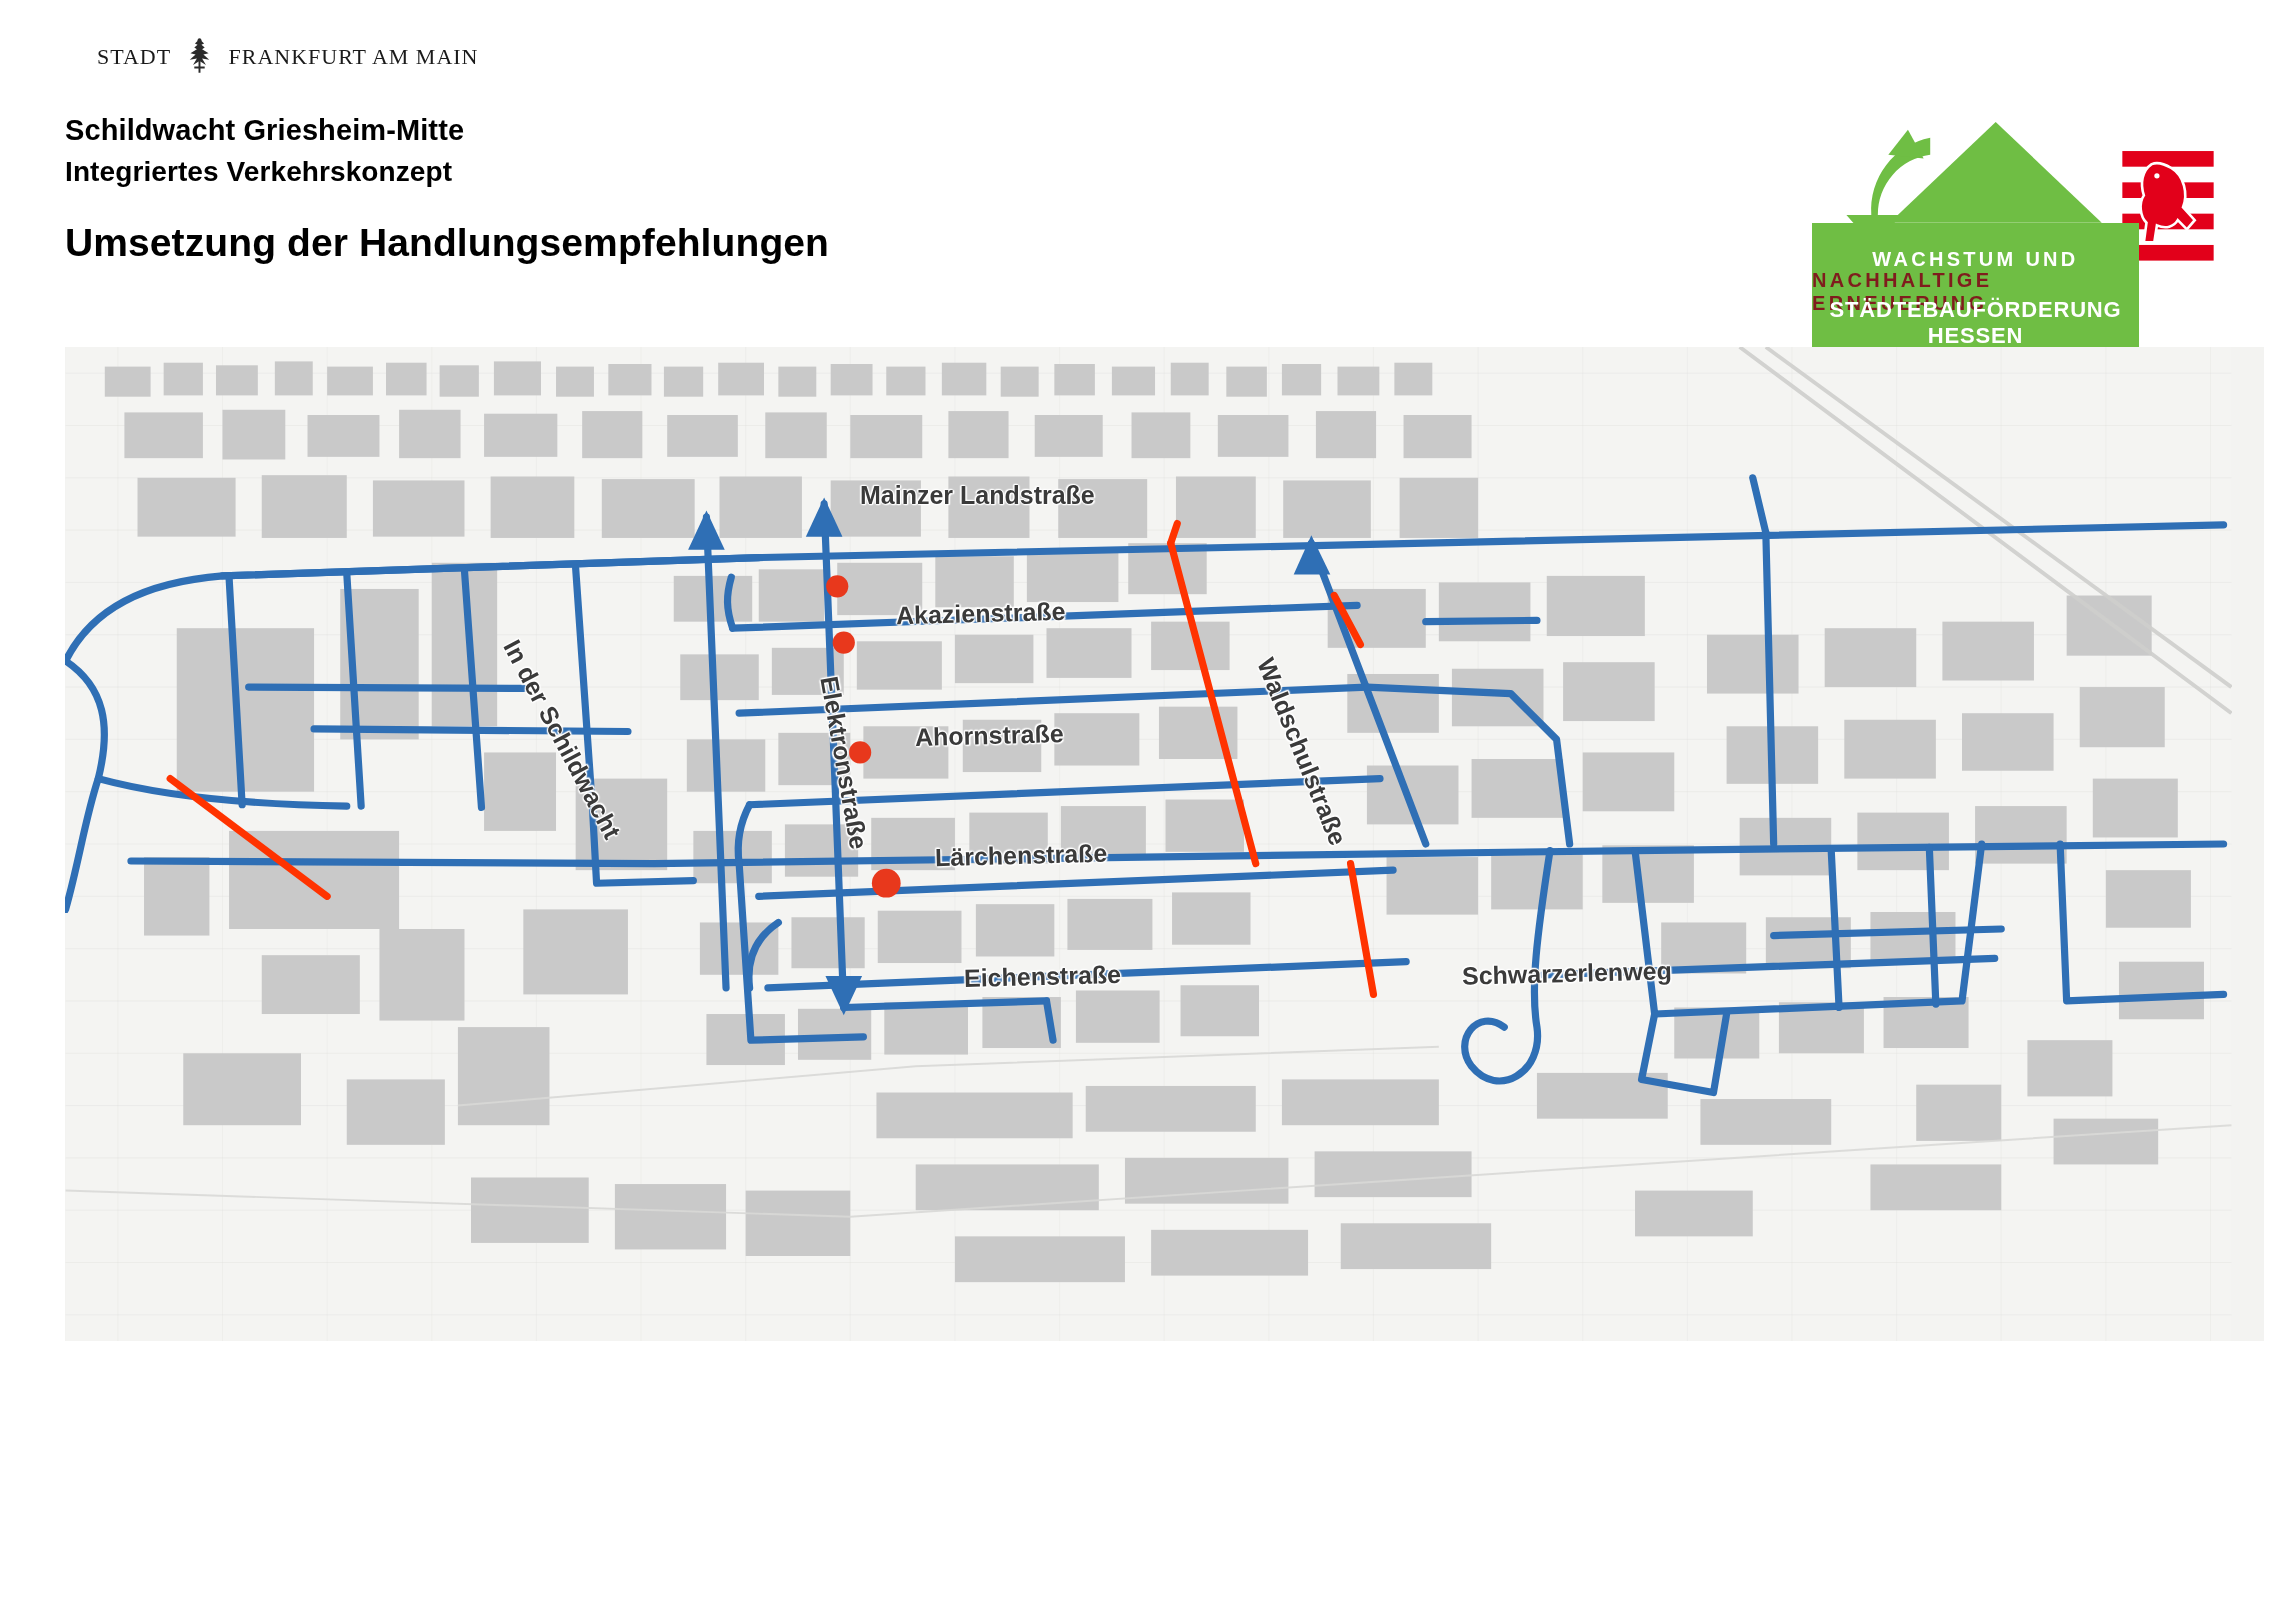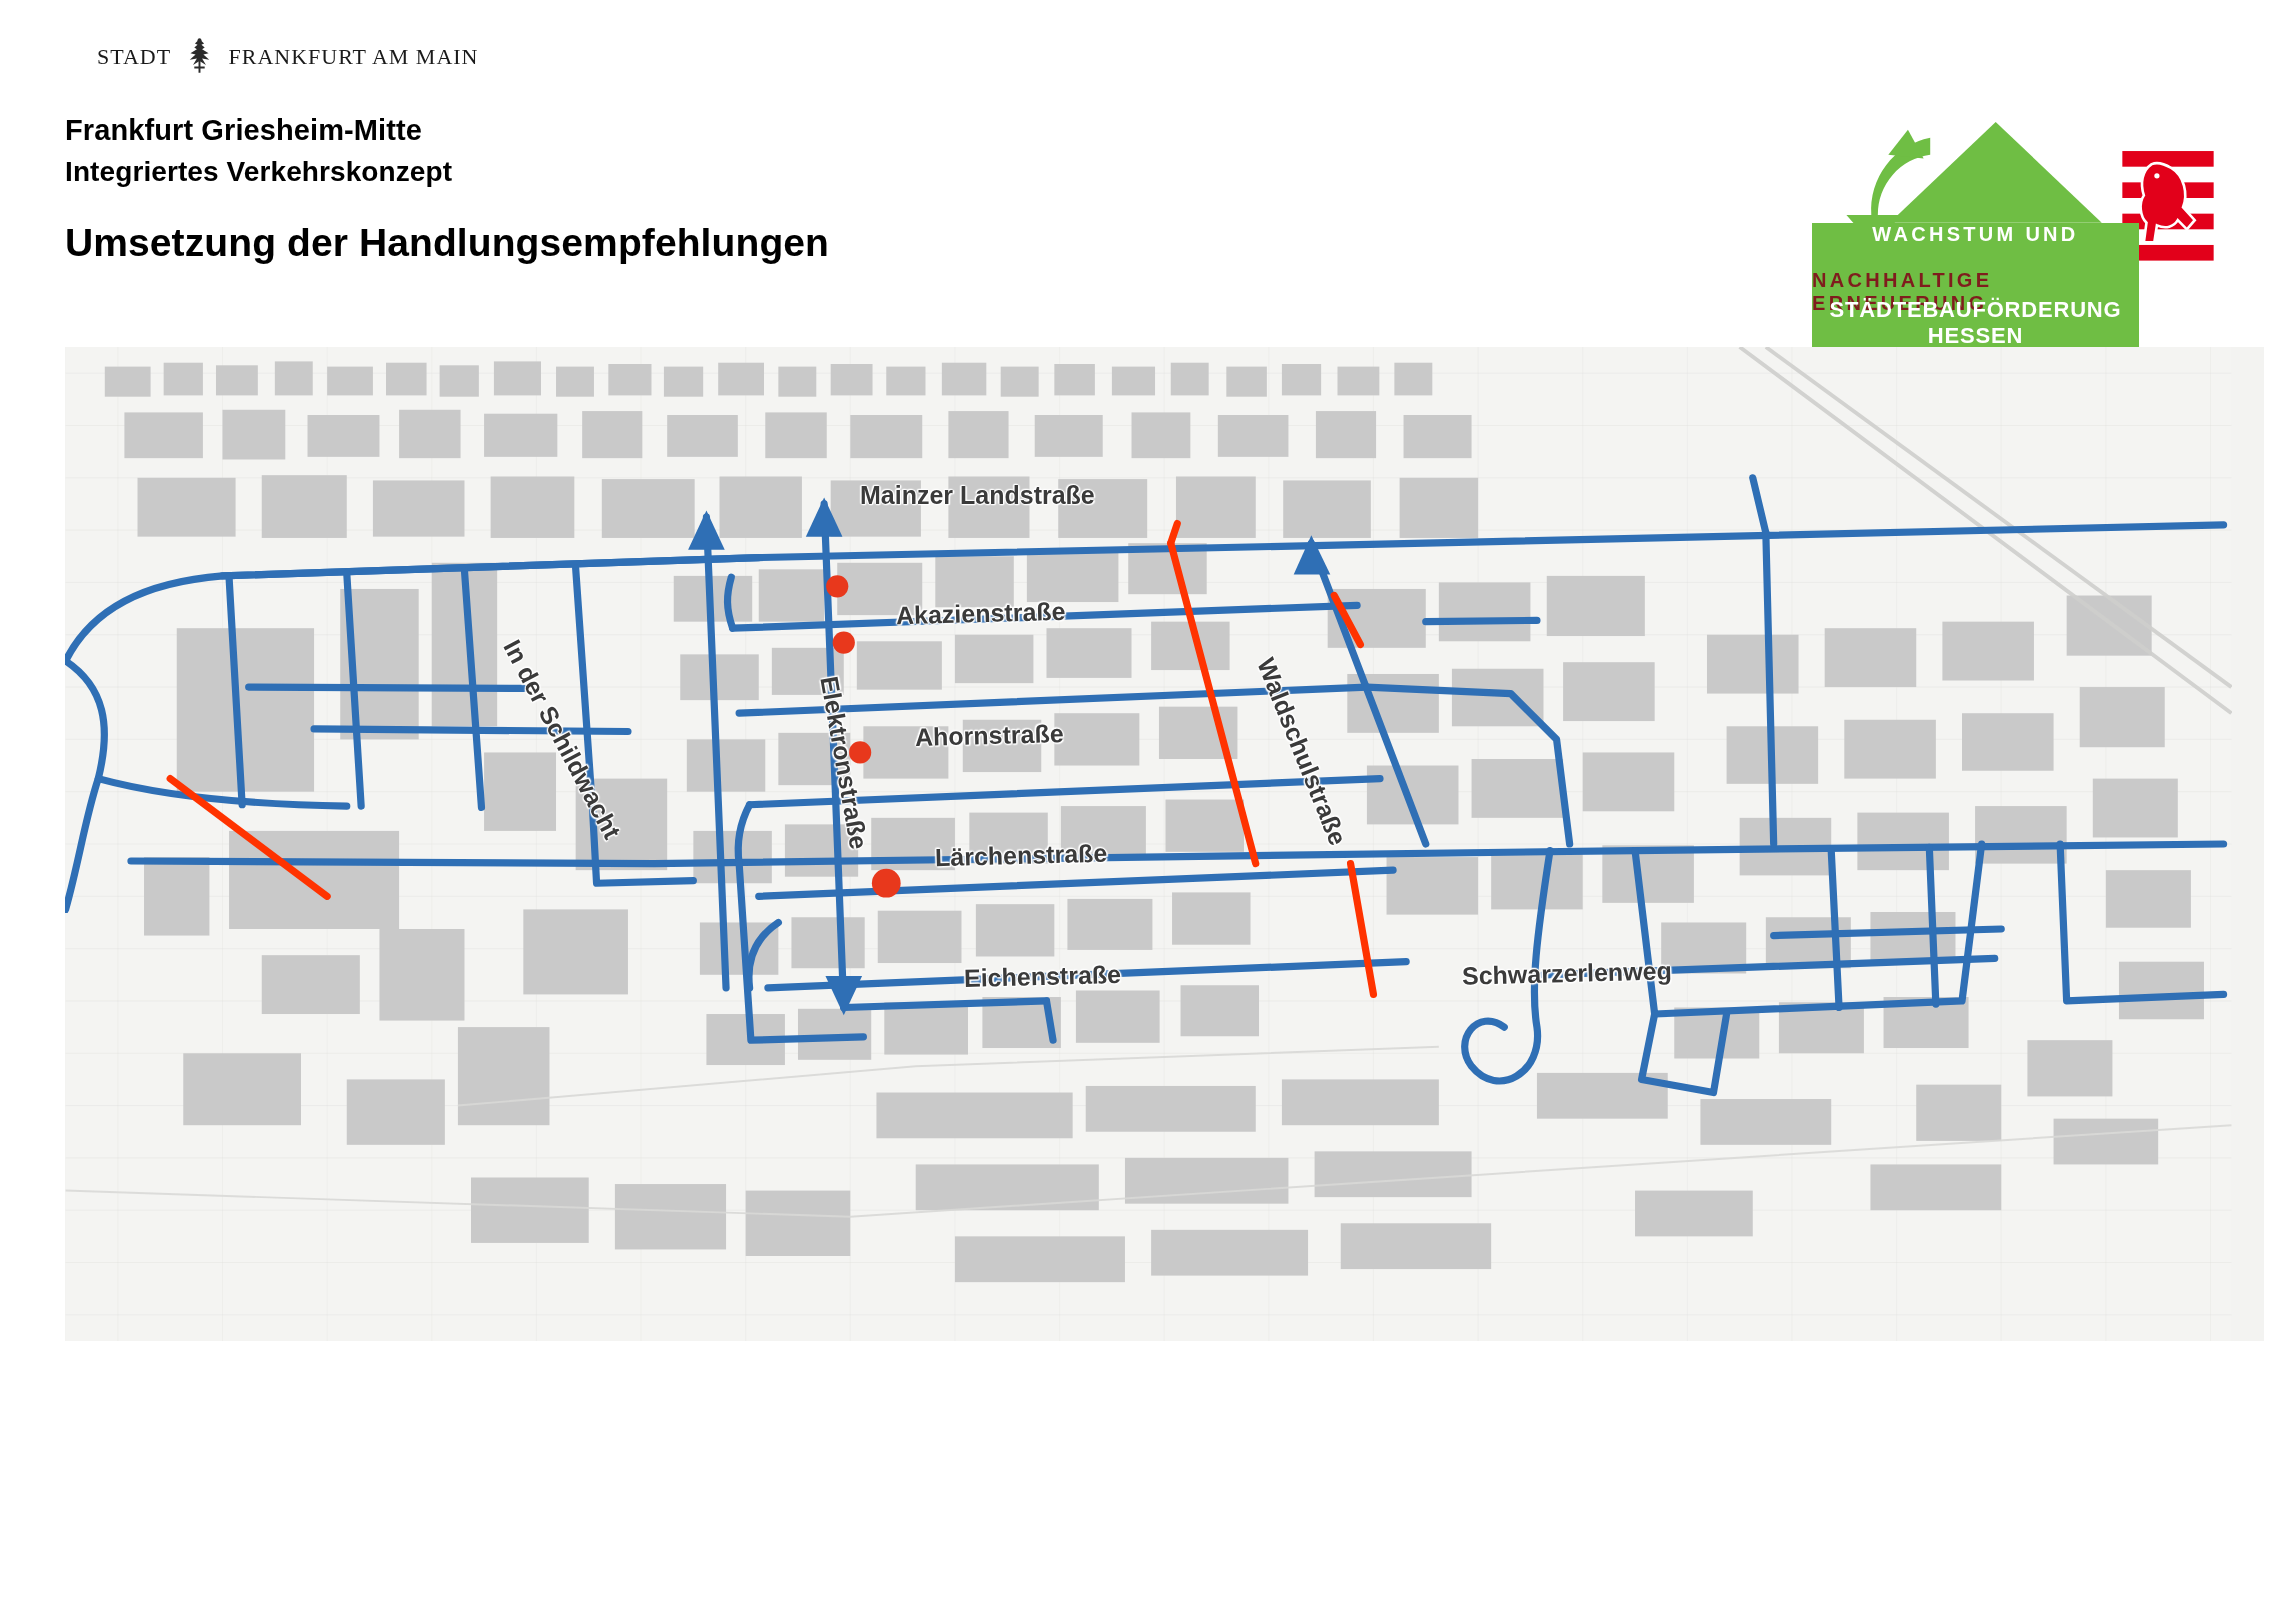--- a/index.html
+++ b/index.html
@@ -78,21 +78,21 @@
   #program-logo .greenbox {
     position: absolute;
     left: 0; top: 105px;
     width: 327px;
     height: 134px;
     background: #6fbe44;
   }
   #program-logo .greenbox .line1 {
     position: absolute;
     left: 0; right: 0;
-    top: 0;
+    top: 25px;
     text-align: center;
     font-size: 20px;
     font-weight: bold;
     letter-spacing: 3.3px;
     color: #ffffff;
     font-family: "Liberation Sans", sans-serif;
   }
   #program-logo .greenbox .line2 {
     position: absolute;
     left: 0; right: 0;
@@ -172,21 +172,21 @@
     <span class="wordmark-left" style="text-transform:uppercase;">Stadt</span>
     <svg class="eagle" viewBox="0 0 60 62">
       <path d="M30 4 L37 11 L33 13 L38 17 L34 20 L44 26 L36 28 L45 36 L34 34 L40 44 L30 38 L20 44 L26 34 L15 36 L24 28 L16 26 L26 20 L22 17 L27 13 L23 11 Z" fill="#2b2b2b"></path>
       <path d="M30 38 L30 56 M22 48 L38 48" stroke="#2b2b2b" stroke-width="3" fill="none"></path>
       <circle cx="30" cy="6" r="3" fill="#2b2b2b"></circle>
     </svg>
     <span class="wordmark-right" style="text-transform:uppercase;">Frankfurt am Main</span>
   </div>
 
   <div id="title-block">
-    <div id="title-sub1">Frankfurt Griesheim-Mitte</div>
+    <div id="title-sub1">Schildwacht Griesheim-Mitte</div>
     <div id="title-main">Integriertes Verkehrskonzept</div>
     <div id="title-sub2">Umsetzung der Handlungsempfehlungen</div>
   </div>
 
   <div id="program-logo">
     <svg class="arrow-svg" viewBox="0 0 420 200">
       <path d="M250 6 L412 160 L88 160 Z" fill="#6fbe44"></path>
       <path d="M150 30 A112 112 0 0 0 60 148 L22 148 L64 196 L106 148 L70 148 A92 92 0 0 1 150 56 Z" fill="#6fbe44"></path>
       <path d="M116 18 L86 56 L140 62 Z" fill="#6fbe44"></path>
     </svg>

